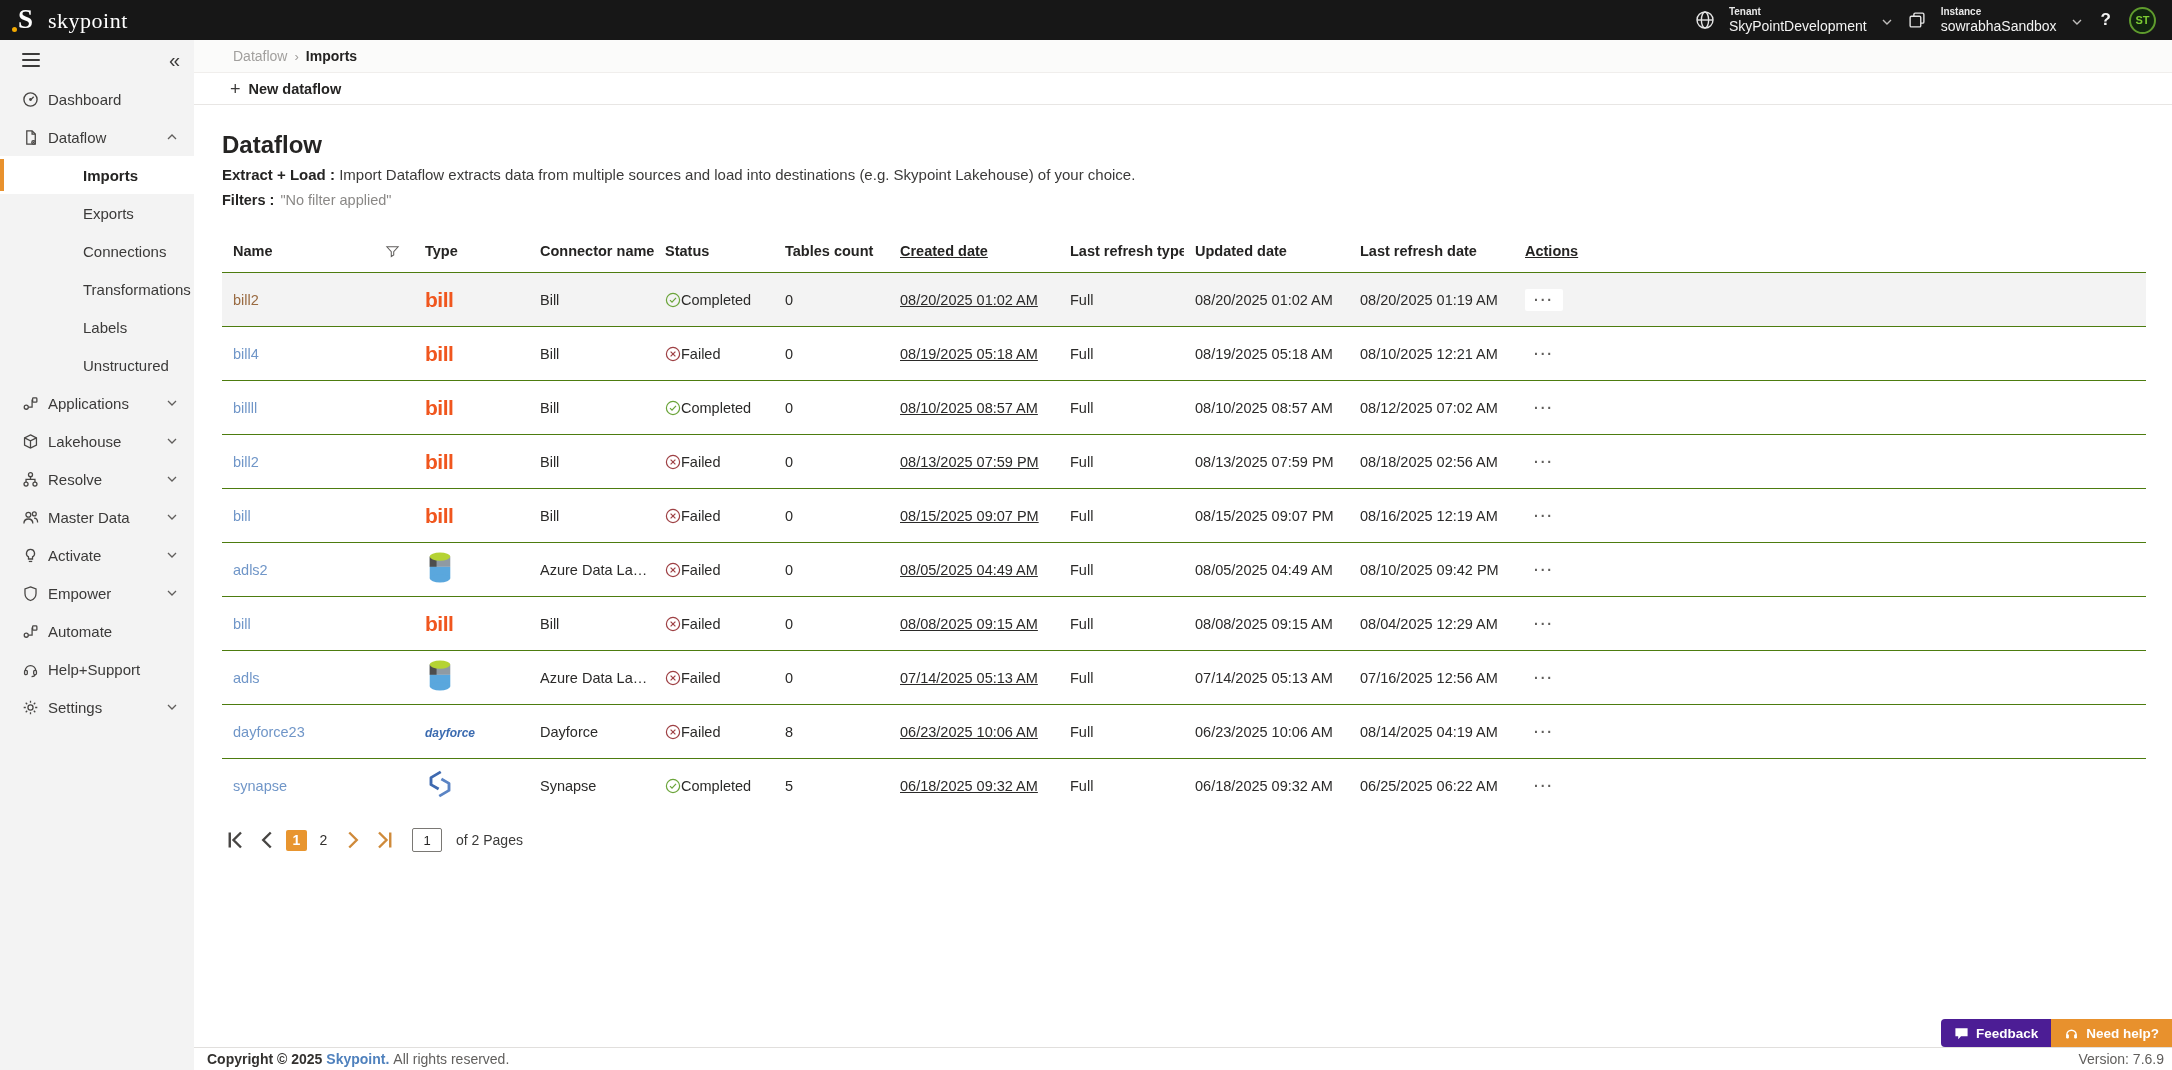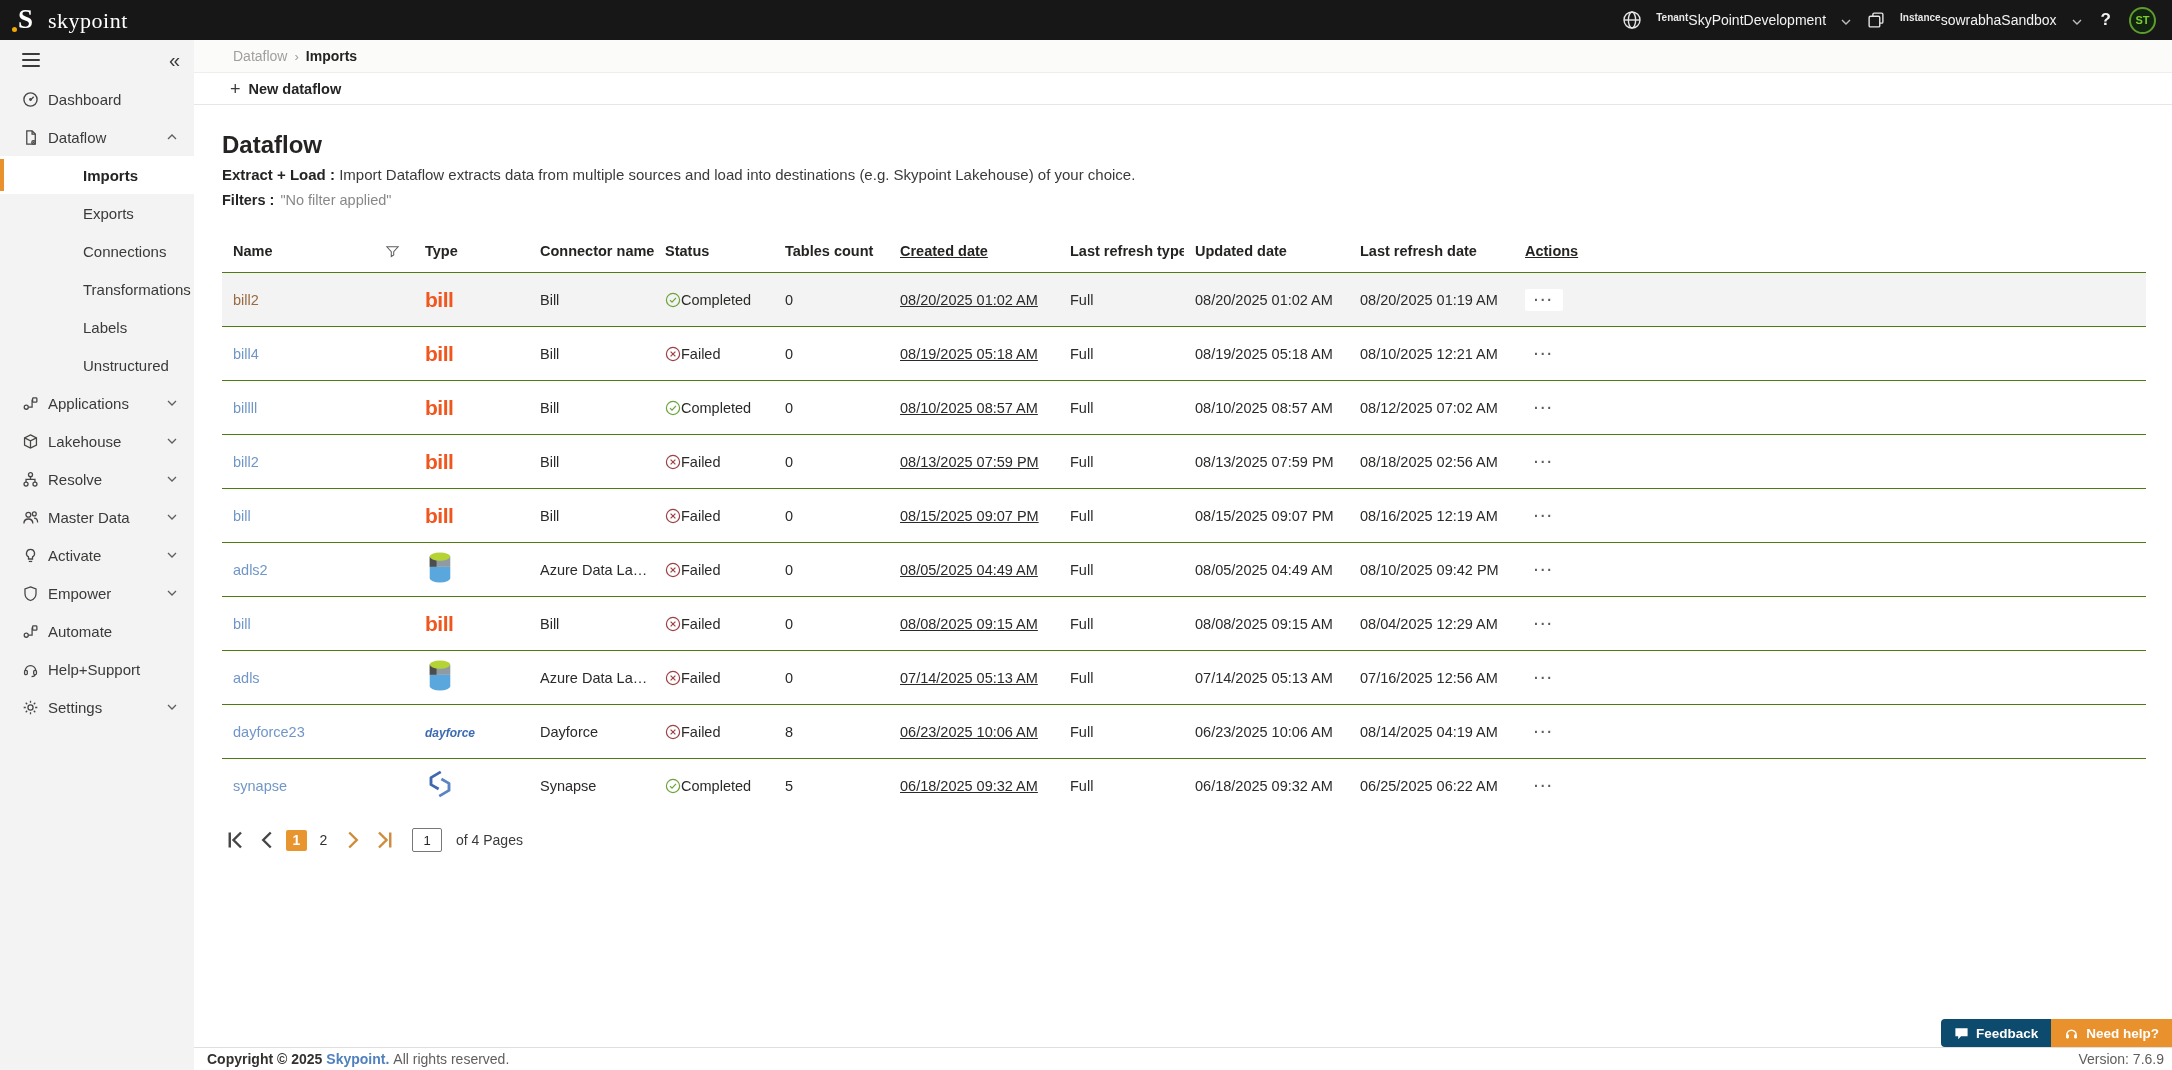--- a/index.html
+++ b/index.html
@@ -7,21 +7,21 @@
   body { font-family: "Liberation Sans", sans-serif; color: #201f1e; background: #fff; }
 
   
   .topbar { height: 40px; background: #171717; display: flex; align-items: center; padding: 0 16px 0 18px; }
   .logo { display: flex; align-items: baseline; }
   .logo-s { position: relative; font-family: "Liberation Serif", serif; font-size: 27px; font-weight: 700; color: #fff; line-height: 1; }
   .logo-dot { position: absolute; left: -6px; bottom: 1px; width: 5px; height: 5px; border-radius: 50%; background: #f2a900; }
   .logo-word { font-family: "Liberation Serif", serif; font-size: 22px; color: #fff; margin-left: 15px; letter-spacing: .5px; }
   .topbar-right { margin-left: auto; display: flex; align-items: center; gap: 14px; }
   .tb-icon { width: 20px; height: 20px; display: inline-flex; }
-  .tb-block { display: flex; flex-direction: row; line-height: 1.15; }
+  .tb-block { display: flex; flex-direction: column; line-height: 1.15; }
   .tb-label { font-size: 10px; font-weight: 700; color: #e8e8e8; }
   .tb-value { font-size: 14px; color: #f3f3f3; }
   .tb-chevron { width: 12px; height: 12px; color: #bfbdbb; display: inline-flex; margin-top: 4px; }
   .tb-help { color: #f3f3f3; font-size: 17px; font-weight: 700; padding: 0 4px; cursor: pointer; }
   .avatar { width: 27px; height: 27px; border-radius: 50%; border: 2px solid #5f9b2d; background: #10240f; color: #7ccc33; font-size: 11px; font-weight: 700; display: flex; align-items: center; justify-content: center; cursor: pointer; }
 
   
   .shell { display: flex; height: 1030px; }
 
   
@@ -91,21 +91,21 @@
   .pg-btn { background: none; border: none; width: 26px; height: 24px; display: inline-flex; align-items: center; justify-content: center; cursor: pointer; color: #474543; }
   .pg-btn.fwd { color: #cf8a3a; }
   .pg-num { width: 21px; height: 21px; display: inline-flex; align-items: center; justify-content: center; font-size: 14px; cursor: pointer; border-radius: 2px; color: #33312f; background: none; border: none; font-family: inherit; }
   .pg-num.current { background: #e8952f; color: #fff; font-weight: 700; }
   .page-input { width: 30px; height: 24px; border: 1px solid #7a7874; border-radius: 2px; text-align: center; font-size: 13px; margin-left: 8px; font-family: inherit; color: #252423; }
   .pg-label { font-size: 14px; color: #3b3a39; margin-left: 8px; }
 
   
   .float-buttons { position: absolute; right: 0; bottom: 23px; display: flex; }
   .fb-btn { height: 28px; display: flex; align-items: center; gap: 7px; padding: 0 13px; font-size: 13.5px; font-weight: 700; color: #fff; border: none; cursor: pointer; font-family: inherit; }
-  .fb-feedback { background: #0c4a6e; border-radius: 4px 0 0 4px; }
+  .fb-feedback { background: #4c1d95; border-radius: 4px 0 0 4px; }
   .fb-help { background: #e8912d; }
   .fb-icon { width: 15px; height: 15px; display: inline-flex; }
 
   
   .footer { height: 23px; border-top: 1px solid #e1dfdd; background: #fff; display: flex; align-items: center; padding: 0 8px 0 13px; font-size: 14px; color: #605e5c; gap: 13px; }
   .footer b { color: #33312f; }
   .footer-brand { color: #4f81bd; font-weight: 700; margin: 0 4px; text-decoration: none; cursor: pointer; }
   .footer-version { margin-left: auto; color: #605e5c; }
 
   svg { width: 100%; height: 100%; }
@@ -618,21 +618,21 @@
           <svg viewBox="0 0 16 16" fill="none" stroke="currentColor" stroke-width="1.6">
               <path d="M5.5 3l5 5-5 5"></path>
             </svg>
         </button>
         <button class="pg-btn fwd">
           <svg viewBox="0 0 16 16" fill="none" stroke="currentColor" stroke-width="1.6">
               <path d="M4 3l5 5-5 5M11.5 3v10"></path>
             </svg>
         </button>
         <input class="page-input" value="1" style="">
-        <span class="pg-label">of 4 Pages</span>
+        <span class="pg-label">of 2 Pages</span>
       </div>
     </div>
 
     <div class="float-buttons">
       <button class="fb-btn fb-feedback">
         <span class="fb-icon">
           <svg viewBox="0 0 16 16">
               <path d="M1.5 2.5h13v8.5H7.5l-3 3v-3h-3z" fill="#fff"></path>
             </svg>
         </span>

